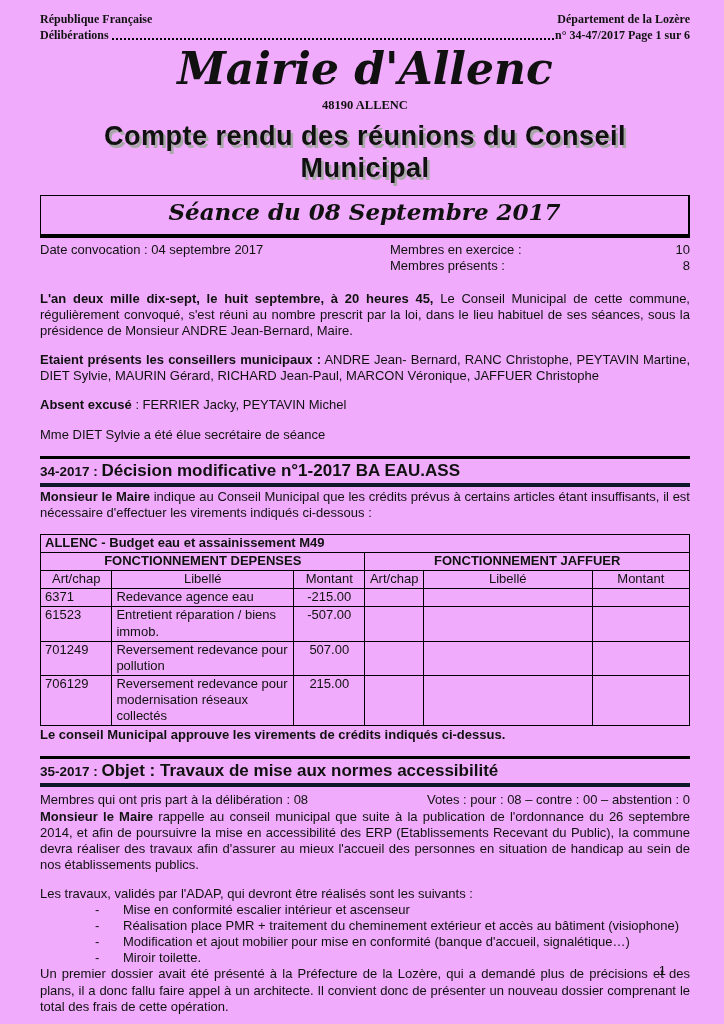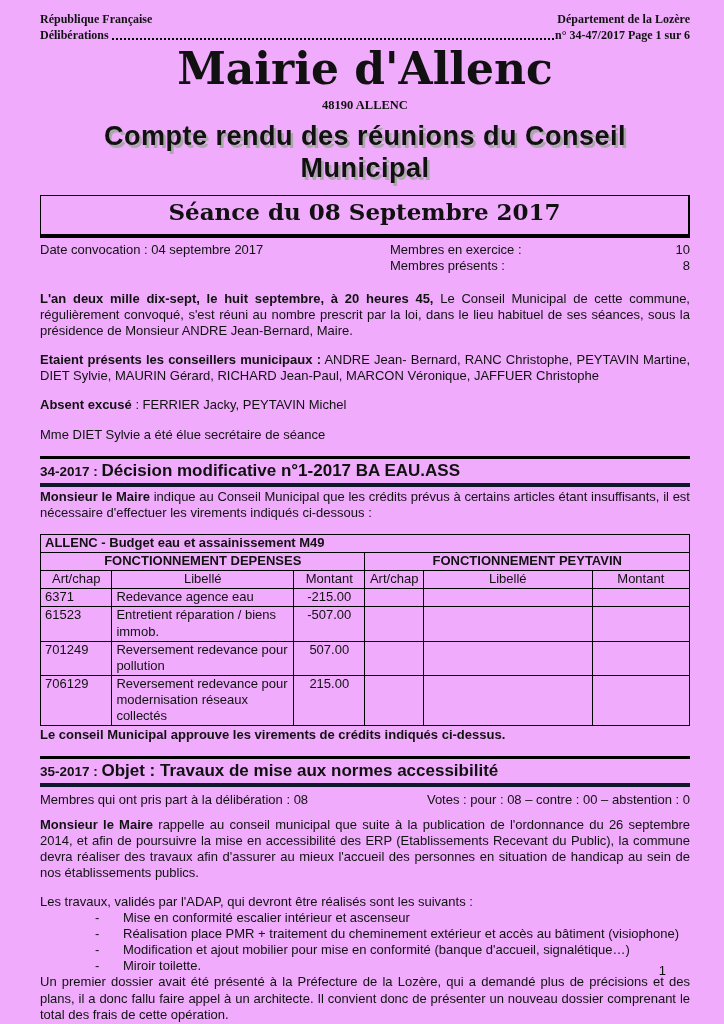--- a/index.html
+++ b/index.html
@@ -9,39 +9,39 @@
     font-family:"Liberation Sans", sans-serif; font-size:13px; line-height:1.24;
     padding:12px 34px 0 40px; box-sizing:border-box;
   }
   .b { font-weight:bold; }
   
   .hdr { font-family:"Liberation Serif", serif; font-weight:bold; font-size:12px; line-height:1.3; }
   .hdr-row1 { display:flex; justify-content:space-between; }
   .hdr-row2 { display:flex; align-items:flex-end; }
   .leader { flex:1; border-bottom:2px dotted #000; margin:0 1px 3px 3px; }
   
-  .script { font-family:"DejaVu Serif", serif; font-weight:bold; }
+  .script { font-family:"DejaVu Serif", serif; font-style:italic; font-weight:bold; }
   .mairie { font-size:44px; text-align:center; margin-top:0px; line-height:1.2; }
   .addr { text-align:center; font-family:"Liberation Serif", serif; font-weight:bold; font-size:12.5px; margin-top:2px; }
   .main-title {
     text-align:center; font-weight:bold; font-size:27px; line-height:1.18;
     width:620px; margin:8px auto 10px; letter-spacing:0.5px;
     text-shadow:2.5px 2.5px 0 #a8a8a8;
   }
   .seance-box {
     border:1px solid #000; border-bottom-width:4px; border-right-width:2px;
     text-align:center; font-size:23px; padding:2px 0 7px;
   }
   
   .conv { display:flex; justify-content:space-between; margin-top:4px; }
   .conv-right { width:300px; }
   .conv-line { display:flex; justify-content:space-between; }
   
   .para { text-align:justify; margin-top:13px; }
-  .tight { margin-top:8px; }
+  .tight { margin-top:0; }
   
   .sect-head { border-top:3px solid #000; border-bottom:4px solid #0f172a; margin-top:13px; padding:1px 0 2px; }
   .sect-num { font-size:13.5px; font-weight:bold; }
   .sect-title { font-size:17px; font-weight:bold; }
   
   table.budget { border-collapse:collapse; width:100%; margin-top:3px; font-size:13px; }
   table.budget td, table.budget th { border:1px solid #000; padding:0 4px 1px; vertical-align:top; }
   table.budget .t-title { text-align:left; font-weight:bold; }
   table.budget .t-group { text-align:center; font-weight:bold; }
   table.budget .t-col { text-align:center; font-weight:normal; }
@@ -117,21 +117,21 @@
       <col style="width:9%">
         <col style="width:26%">
         <col style="width:15%">
     </colgroup>
     <tbody>
       <tr>
         <td colspan="6" class="t-title">ALLENC -  Budget eau et assainissement M49</td>
       </tr>
       <tr>
         <td colspan="3" class="t-group">FONCTIONNEMENT DEPENSES</td>
-        <td colspan="3" class="t-group">FONCTIONNEMENT PEYTAVIN</td>
+        <td colspan="3" class="t-group">FONCTIONNEMENT JAFFUER</td>
       </tr>
       <tr>
         <td class="t-col">Art/chap</td>
         <td class="t-col">Libellé</td>
         <td class="t-col">Montant</td>
         <td class="t-col">Art/chap</td>
         <td class="t-col">Libellé</td>
         <td class="t-col">Montant</td>
       </tr>
       <tr>

